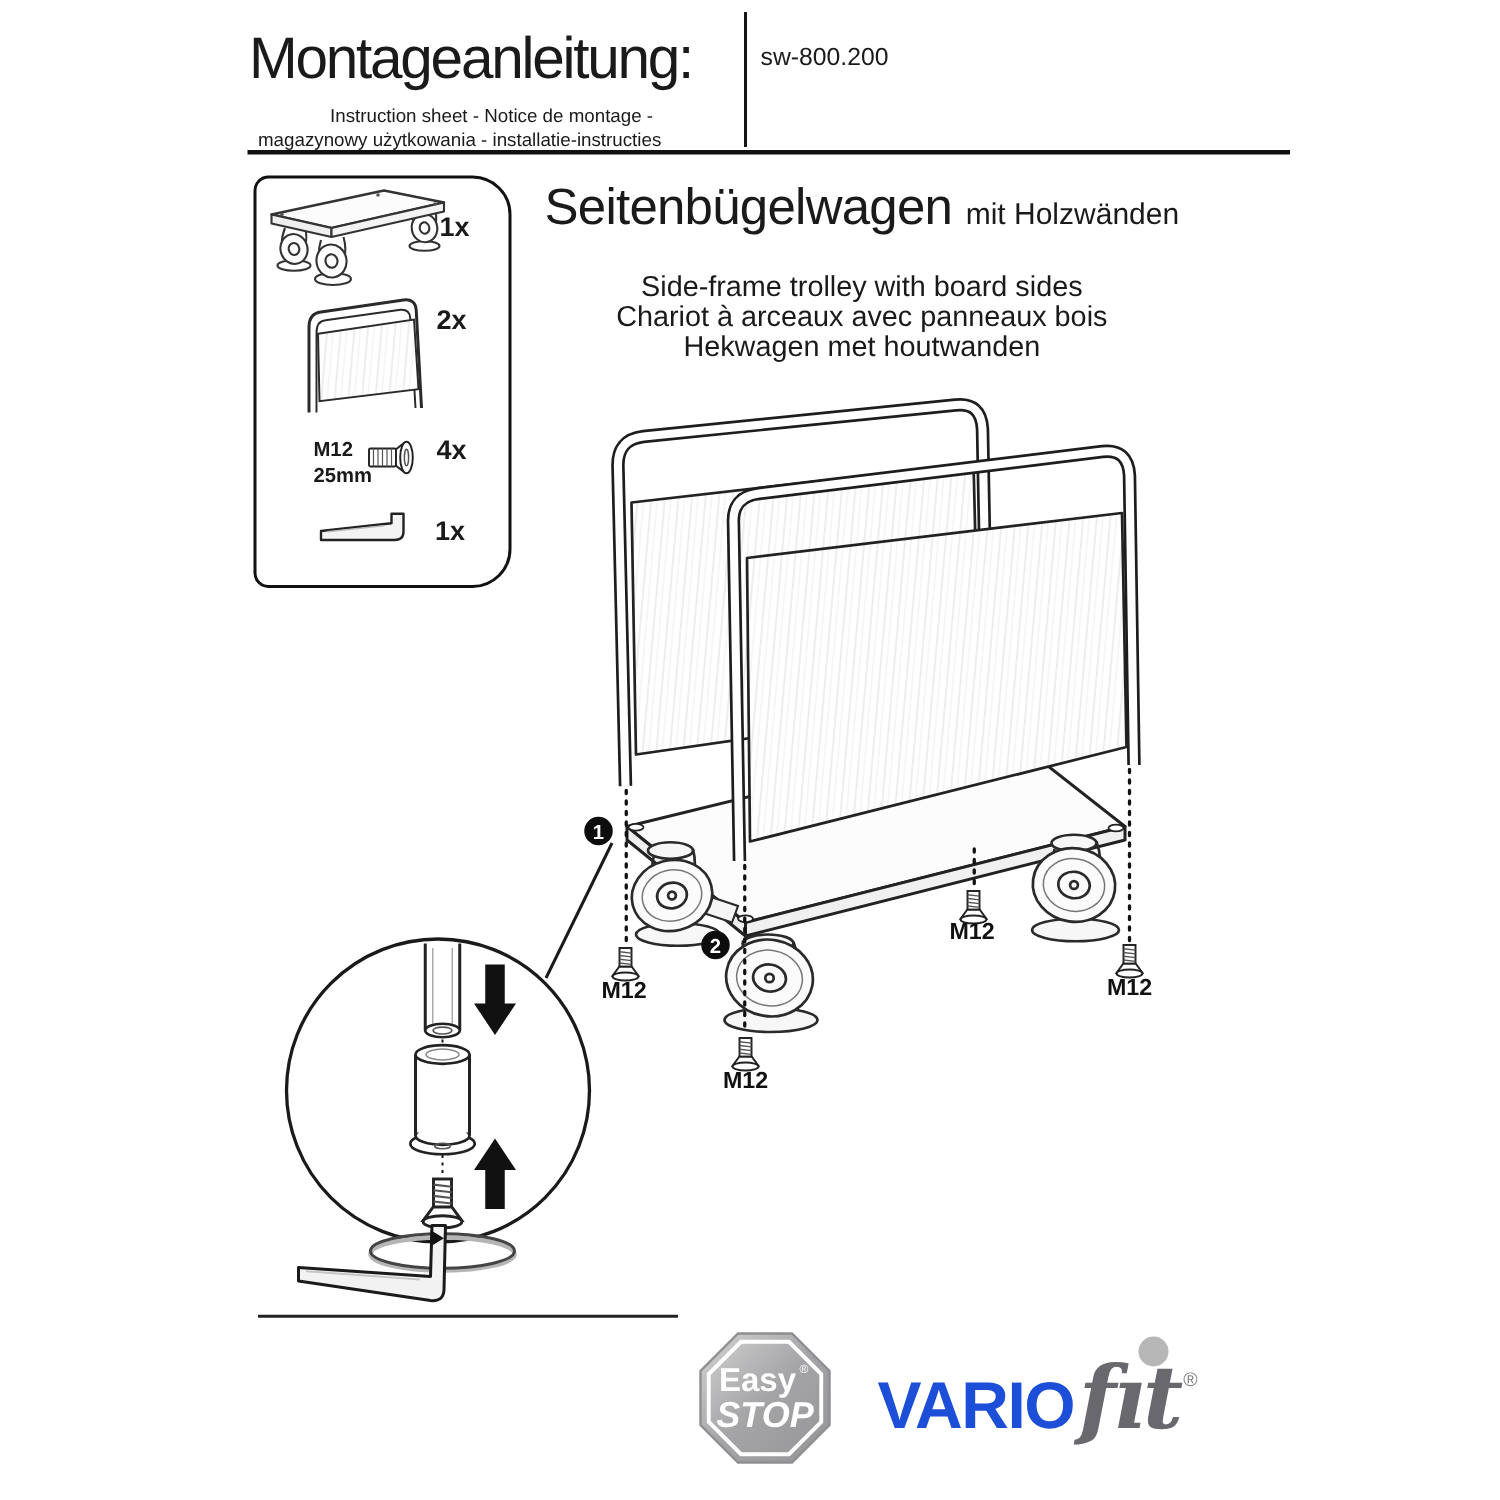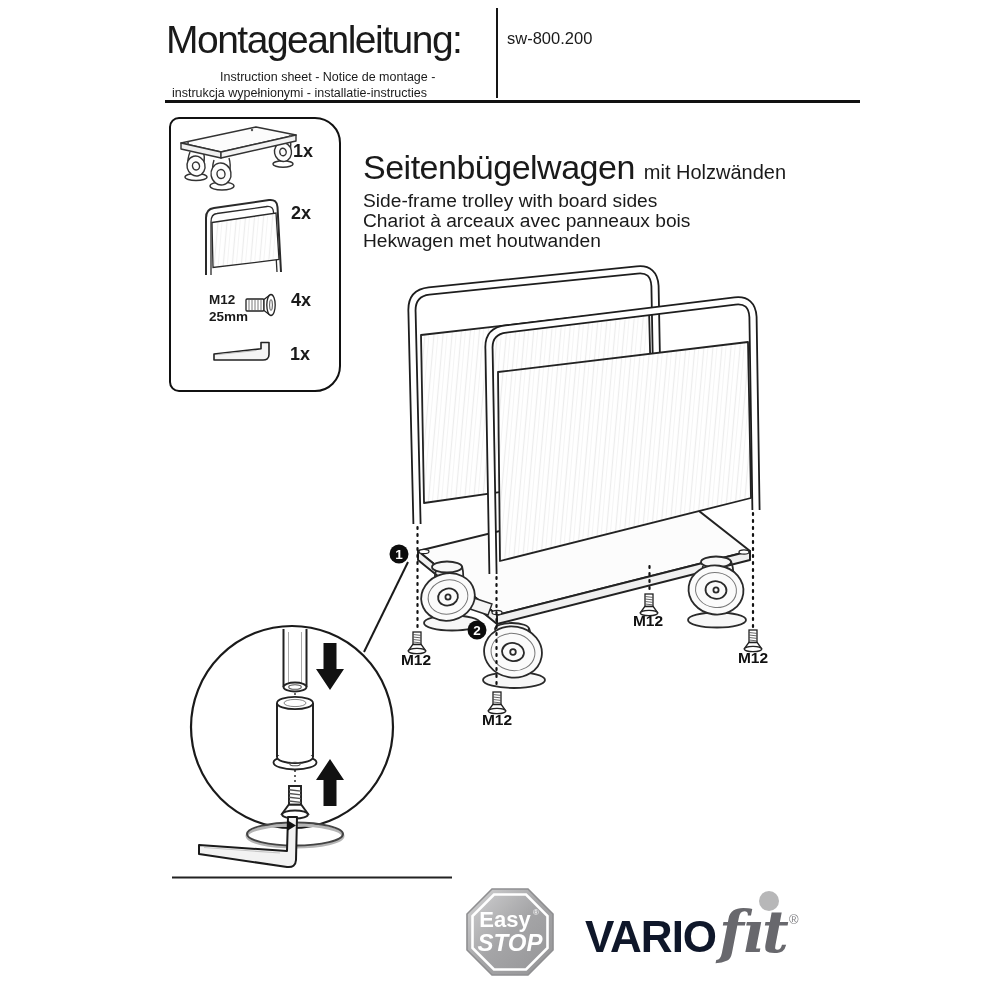--- a/index.html
+++ b/index.html
@@ -19,40 +19,40 @@
   #parts-box{left:169px;top:117px;width:168px;height:271px;border:2px solid #111;
     border-radius:10px 26px 26px 10px;background:transparent;}
   .qty{font-size:18px;font-weight:600;white-space:nowrap;}
   #qty-base{left:293px;top:141px;}
   #qty-frame{left:291px;top:203px;}
   #qty-screw{left:291px;top:290px;}
   #qty-key{left:290px;top:344px;}
   #screw-spec{left:209px;top:291px;font-size:13.5px;font-weight:600;line-height:17px;}
   
   #title-block{left:363px;top:119px;}
-  #title-row{display:flex;align-items:baseline;gap:9px;white-space:nowrap;margin-top:29px;}
+  #title-row{display:flex;align-items:baseline;gap:9px;white-space:nowrap;}
   #title-de{font-size:34px;letter-spacing:-0.5px;font-weight:400;}
   #title-de-suffix{font-size:20px;}
   .tline{font-size:19.2px;line-height:19.8px;white-space:nowrap;}
-  #title-lines{margin-top:4px;}
+  #title-lines{margin-top:24px;text-align:center;}
   
   #artwork{left:0;top:0;width:1000px;height:1000px;pointer-events:none;}
   #variofit{left:585px;top:898px;display:flex;align-items:baseline;white-space:nowrap;}
-  #vf-part1{font-size:44px;font-weight:700;letter-spacing:-1px;color:#0f172a;}
+  #vf-part1{font-size:44px;font-weight:700;letter-spacing:-1px;color:#1d4ed8;}
   #vf-part2{font-size:58px;font-weight:700;font-style:italic;color:#68686d;
     font-family:"DejaVu Serif", serif;margin-left:3px;letter-spacing:-2px;}
   #vf-reg{font-size:13px;color:#808084;position:relative;top:-28px;left:2px;}
   #vf-dot{position:absolute;left:174px;top:-7px;width:20px;height:20px;border-radius:50%;background:#b7b7b8;}
 </style>
 </head>
 <body>
 
 <div class="abs" id="main-title">Montageanleitung:</div>
 <div class="abs" id="sub1">Instruction sheet - Notice de montage  -</div>
-<div class="abs" id="sub2">instrukcja wypełnionymi - installatie-instructies</div>
+<div class="abs" id="sub2">magazynowy użytkowania - installatie-instructies</div>
 <div class="abs" id="header-divider"></div>
 <div class="abs" id="codes">
   <div>sw-800.200</div>
 </div>
 <div class="abs" id="header-rule"></div>
 
 <div class="abs" id="parts-box"></div>
 <span class="abs qty" id="qty-base">1x</span>
 <span class="abs qty" id="qty-frame">2x</span>
 <span class="abs qty" id="qty-screw">4x</span>

